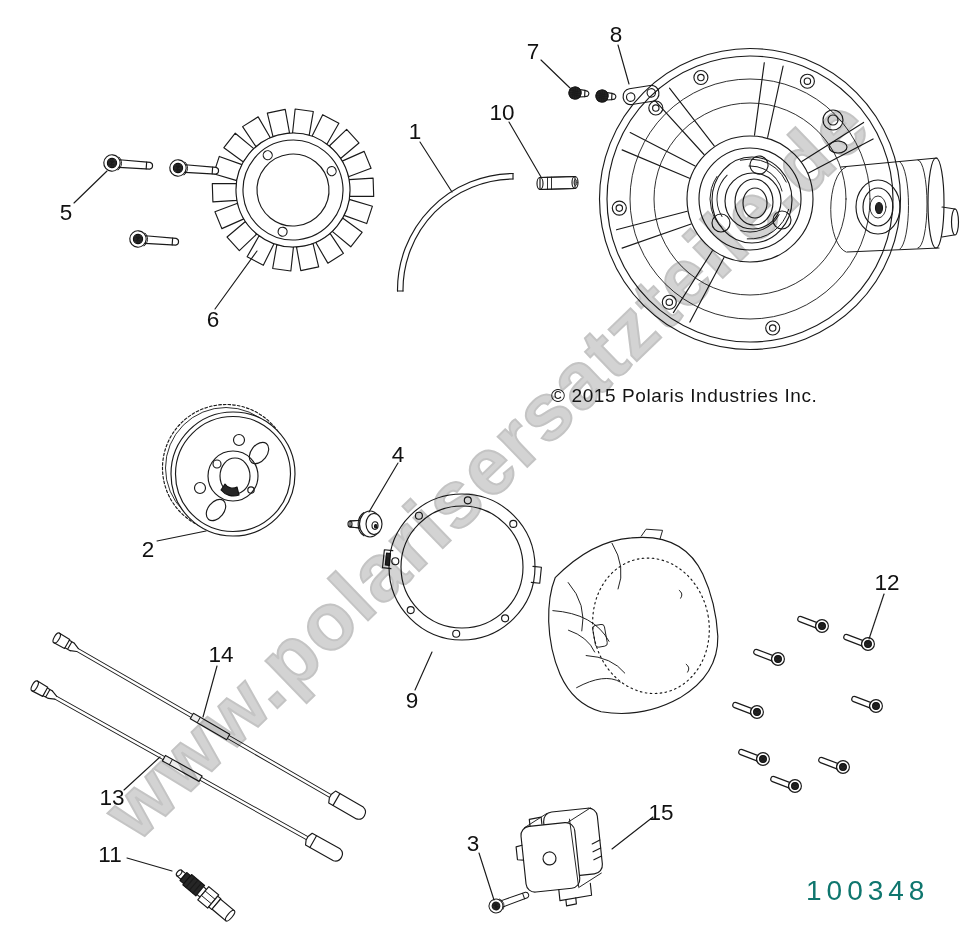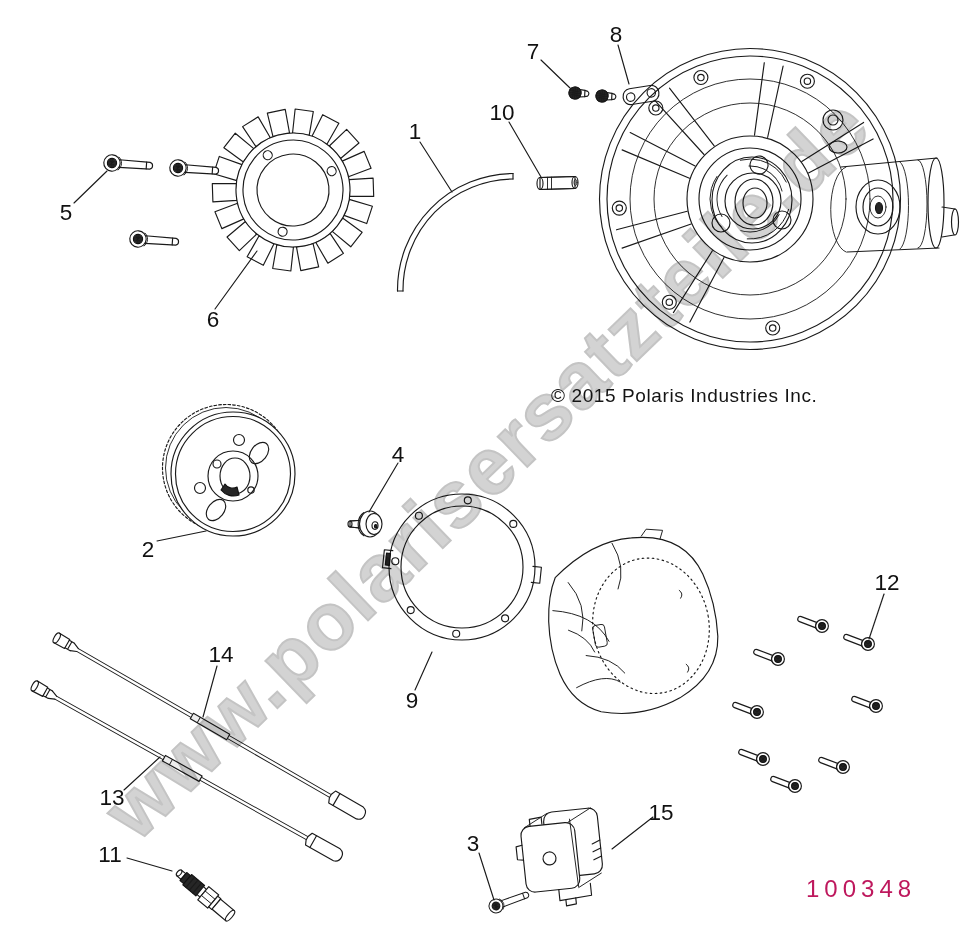--- a/index.html
+++ b/index.html
@@ -18,22 +18,22 @@
   .watermark{
     position:absolute;left:487px;top:468px;
     transform:translate(-50%,-50%) rotate(-44deg);
     font-weight:bold;font-size:80px;letter-spacing:2px;white-space:nowrap;
     color:#cfcfcf;-webkit-text-stroke:2px #bfbfbf;
     mix-blend-mode:multiply;opacity:.92;z-index:5;pointer-events:none;}
   .copyright{
     position:absolute;left:551px;top:385px;font-size:19px;letter-spacing:.6px;
     color:#141414;z-index:6;}
   .partnumber{
-    position:absolute;left:806px;top:875px;font-size:24px;letter-spacing:5px;
-    color:#be185d;z-index:6;}
+    position:absolute;left:806px;top:875px;font-size:28px;letter-spacing:5px;
+    color:#0f766e;z-index:6;}
 </style>
 </head>
 <body>
 
 <div class="stage">
 
   <svg class="art" width="965" height="948" viewBox="0 0 965 948">
     <defs>
 
       <g id="bolt5">

